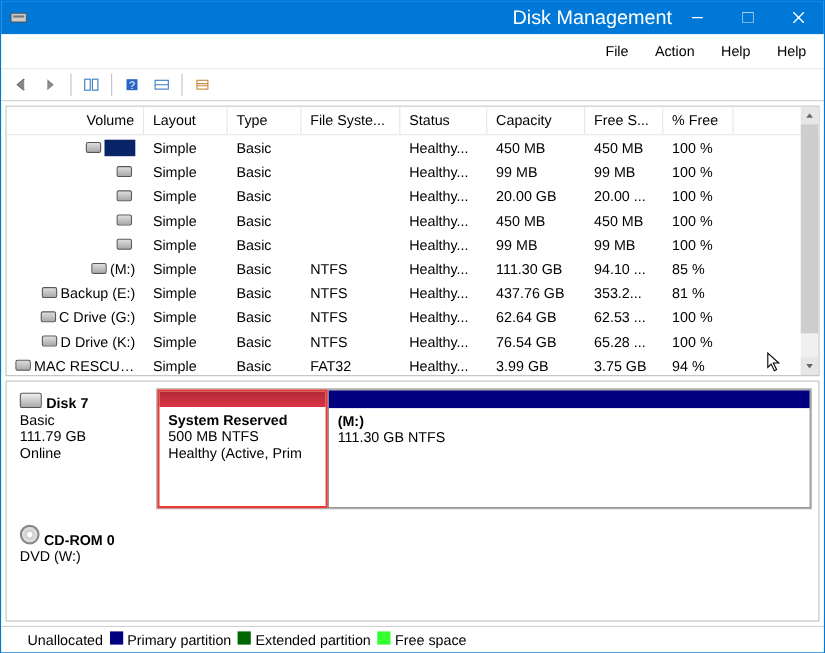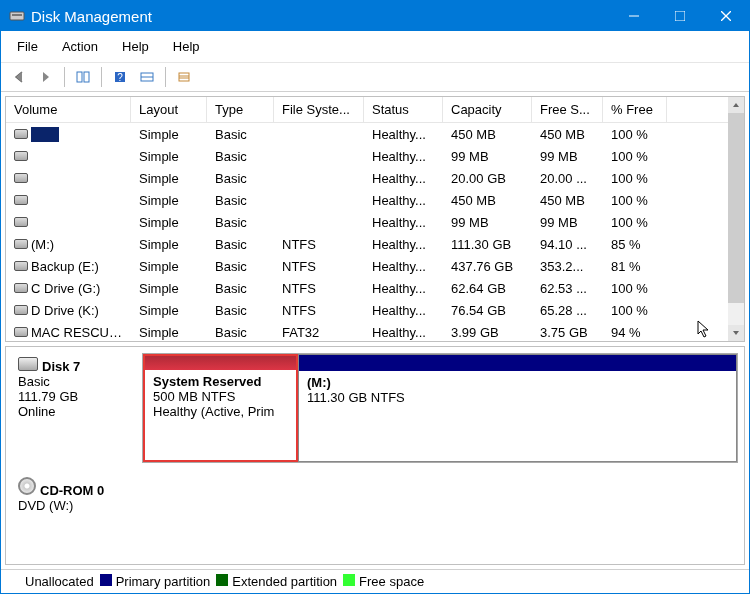--- a/index.html
+++ b/index.html
@@ -1,21 +1,21 @@
 <!DOCTYPE html>
 <html><head>
 <meta charset="utf-8">
 <style>
 * { box-sizing: border-box; margin: 0; padding: 0; }
 body { font-family: "Segoe UI", Tahoma, sans-serif; font-size: 13px; background: #fff; width: 750px; height: 594px; overflow: hidden; display: flex; flex-direction: column; border: 1px solid #0078d7; }
 .titlebar { background: #0078d7; color: #fff; height: 30px; display: flex; align-items: center; padding: 0 0 0 8px; }
 .titlebar .appicon { width: 16px; height: 16px; margin-right: 6px; display: inline-flex; }
-.titlebar .title { flex: 1; font-size: 15px; }
+.titlebar .title { flex: 1; font-size: 18px; text-align: right; }
 .titlebar .wbtn { width: 46px; height: 30px; display: flex; align-items: center; justify-content: center; color: #fff; }
-.menubar { display: flex; padding: 4px 4px; border-bottom: 1px solid #e6e6e6; }
+.menubar { display: flex; padding: 4px 4px; border-bottom: 1px solid #e6e6e6; justify-content: flex-end; }
 .menubar .mitem { padding: 4px 12px; cursor: default; }
 .toolbar { display: flex; align-items: center; padding: 2px 6px; border-bottom: 1px solid #d0d0d0; gap: 3px; }
 .toolbar .tbtn { width: 24px; height: 24px; display: flex; align-items: center; justify-content: center; border: 1px solid transparent; }
 .toolbar .tseparator { width: 1px; height: 20px; background: #c0c0c0; margin: 0 3px; }
 .content { flex: 1; display: flex; flex-direction: column; overflow: hidden; position: relative; }
 .volpane { border: 1px solid #c0c0c0; margin: 4px; position: relative; }
 .volheader { display: flex; background: #fff; border-bottom: 1px solid #e6e6e6; }
 .volheader .col { padding: 5px 8px; border-right: 1px solid #e6e6e6; font-size: 13px; }
 .volrows { }
 .volrow { display: flex; align-items: center; height: 22px; }
@@ -30,21 +30,21 @@
 .part { border: 1px solid #888; padding: 6px 8px; }
 .part.highlight { border: 2px solid #e53935; }
 .part .phdr { background: #000080; color: #fff; height: 16px; margin: -6px -8px 4px -8px; padding: 0 4px; font-weight: bold; font-size: 12px; }
 .part.highlight .phdr { background: #dc3545; }
 .legend { border-top: 1px solid #d0d0d0; padding: 4px 8px; font-size: 13px; display: flex; gap: 2px; }
 .legend .lsq { width: 12px; height: 12px; display: inline-block; margin-right: 2px; }
 .scrollbar-v { position: absolute; right: 0; top: 0; bottom: 0; width: 16px; background: #f0f0f0; }
 .scrollbar-v .sbtn { height: 16px; background: #e6e6e6; display: flex; align-items: center; justify-content: center; }
 .scrollbar-v .thumb { background: #cdcdcd; height: 70px; margin-top: 0; }
 .cursor { position: absolute; width: 16px; height: 20px; pointer-events: none; }
-.col-volume { width: 125px; }
+.col-volume { width: 125px; text-align: right; }
 .col-layout { width: 76px; }
 .col-type { width: 67px; }
 .col-fs { width: 90px; }
 .col-status { width: 79px; }
 .col-capacity { width: 89px; }
 .col-free { width: 71px; }
 .col-pct { width: 64px; }
 .col-end { flex: 1; }
 </style>
 </head>

